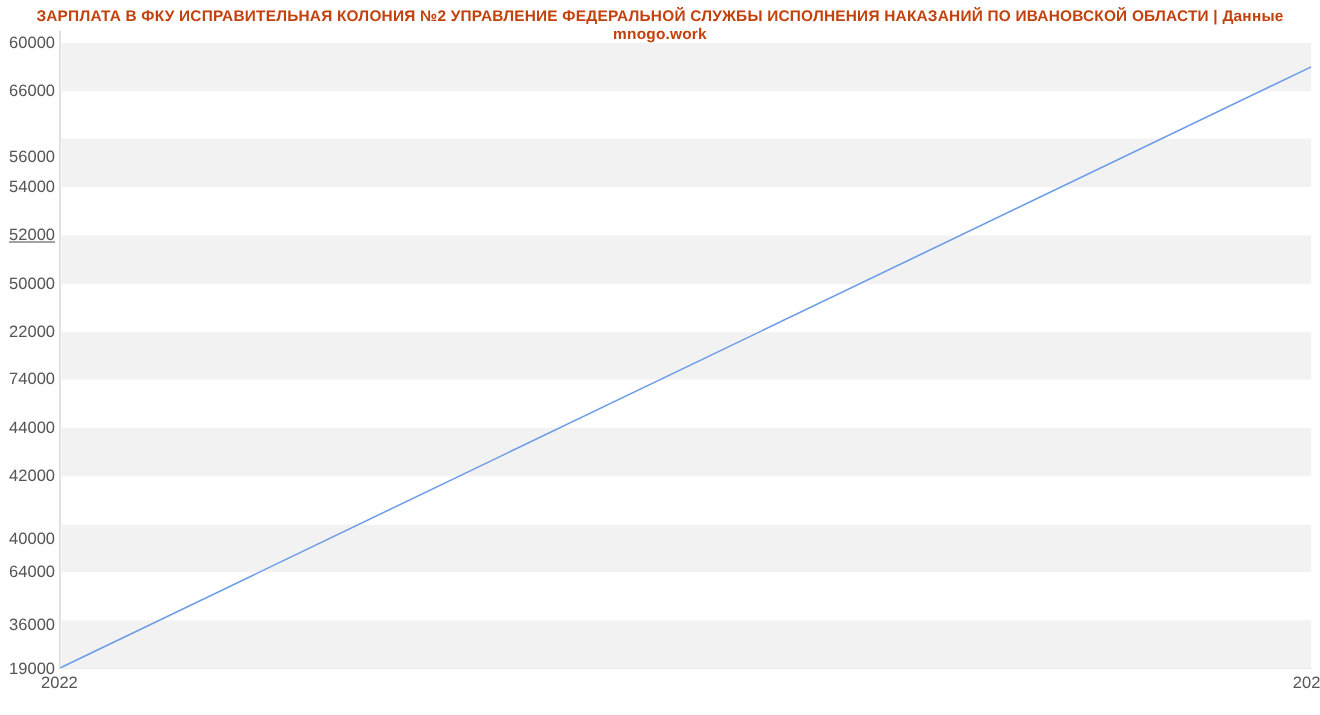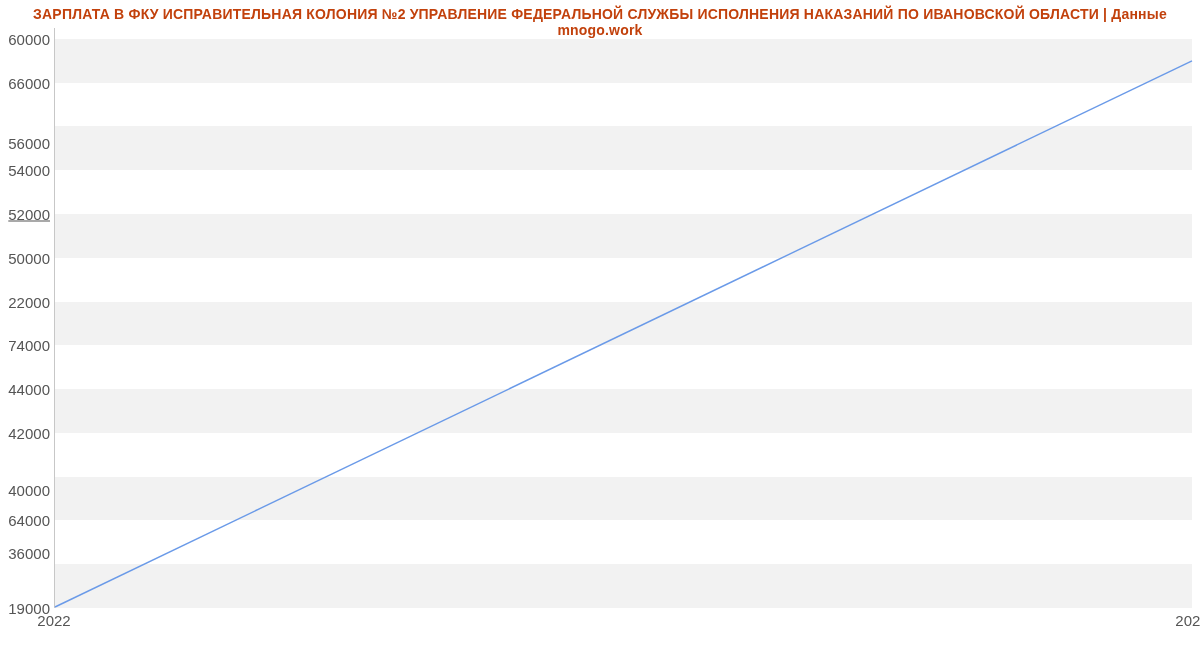--- a/index.html
+++ b/index.html
@@ -80,21 +80,21 @@
     <div class="band" style="top: 273.585px; height: 43.7736px;"></div>
     <div class="band" style="top: 361.132px; height: 43.7736px;"></div>
     <div class="band" style="top: 448.679px; height: 43.7736px;"></div>
     <div class="band" style="top: 536.226px; height: 43.7736px;"></div>
   <svg class="line-layer" viewBox="0 0 1138 580" preserveAspectRatio="none">
     <path id="series-path" class="series-line" d="M0.00 580.00 L1138.00 32.83" style="stroke: rgb(106, 154, 232);"></path>
   </svg>
 </div>
 
 <div class="y-label" style="top: 608px;">19000</div>
-<div class="y-label" style="top: 553px;">36000</div>
+<div class="y-label" style="top: 568px;">36000</div>
 <div class="y-label" style="top: 520.453px;">64000</div>
 <div class="y-label" style="top: 490px;">40000</div>
 <div class="y-label" style="top: 432.906px;">42000</div>
 <div class="y-label" style="top: 389.132px;">44000</div>
 <div class="y-label" style="top: 345.358px;">74000</div>
 <div class="y-label" style="top: 301.585px;">22000</div>
 <div class="y-label" style="top: 257.811px;">50000</div>
 <div class="y-label" style="top: 214.038px; text-decoration: underline;">52000</div>
 <div class="y-label" style="top: 170.264px;">54000</div>
 <div class="y-label" style="top: 126.491px; margin-top: 17px;">56000</div>

